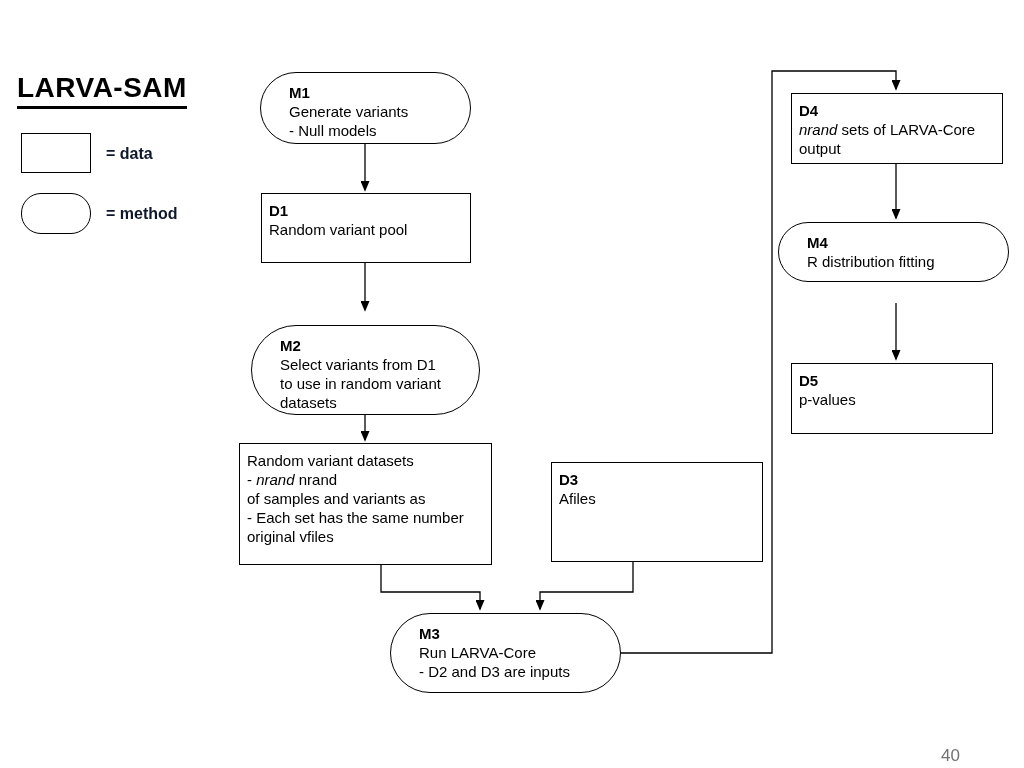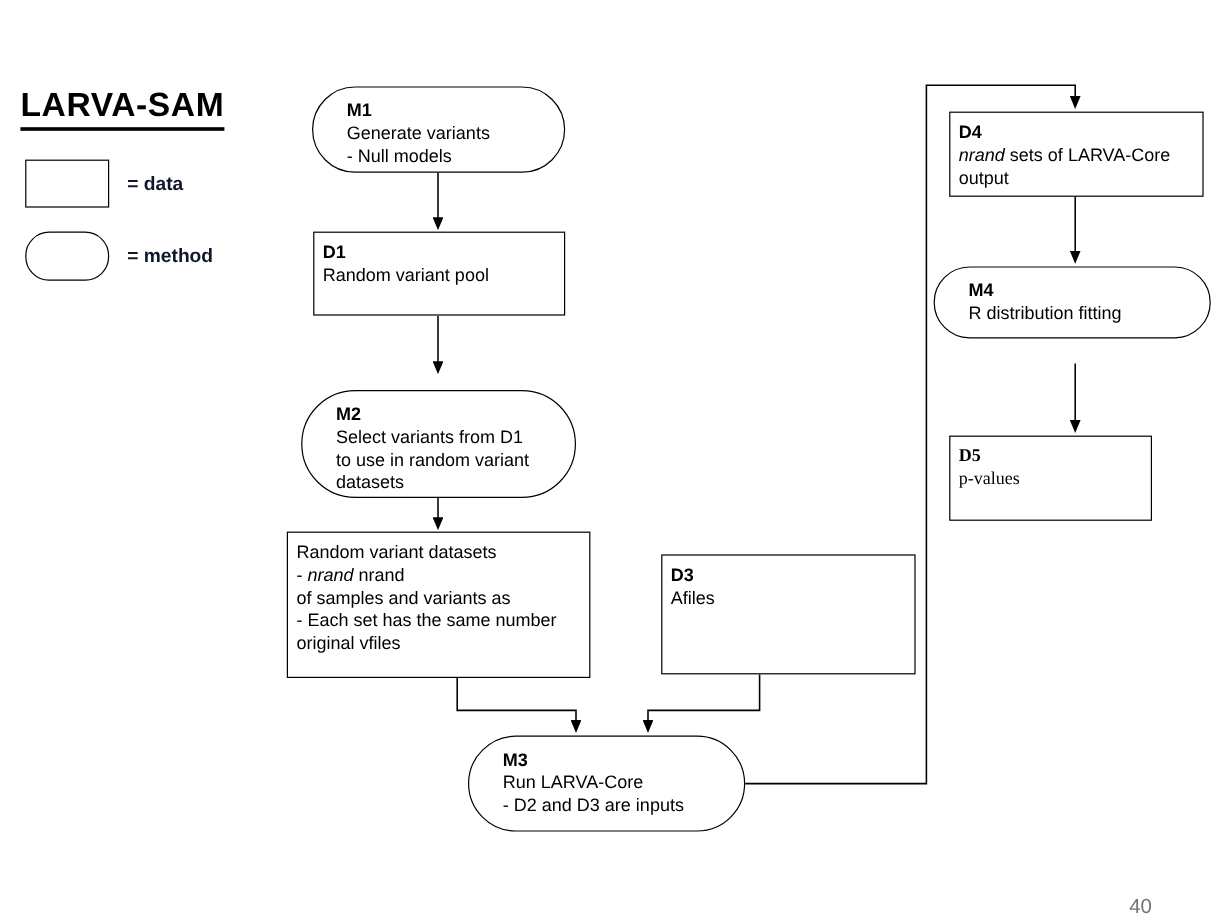--- a/index.html
+++ b/index.html
@@ -145,20 +145,20 @@
     <div class="nid">D4</div>
     <div class="nline"><span class="it">nrand</span><span> sets of LARVA-Core</span></div>
     <div class="nline">output</div>
   </div>
 
   <div class="node stadium" style="left:778px;top:222px;width:231px;height:60px;border-radius:40px;">
     <div class="nid">M4</div>
     <div class="nline">R distribution fitting</div>
   </div>
 
-  <div class="node rect" style="left:791px;top:363px;width:169px;height:71px;font-family:Liberation Serif, serif;">
+  <div class="node rect" style="left:791px;top:363px;width:202px;height:71px;">
     <div class="nid">D5</div>
     <div class="nline">p-values</div>
   </div>
 
   <div class="page-number">40</div>
 
 </div>
 
 </body></html>

